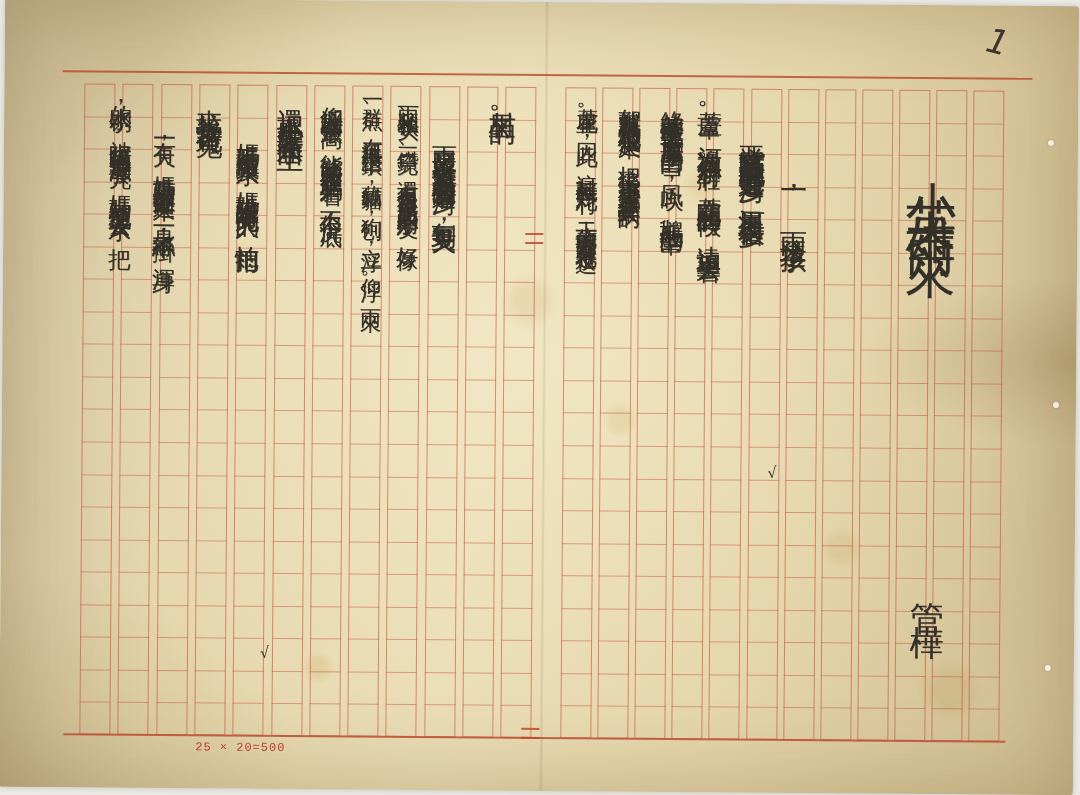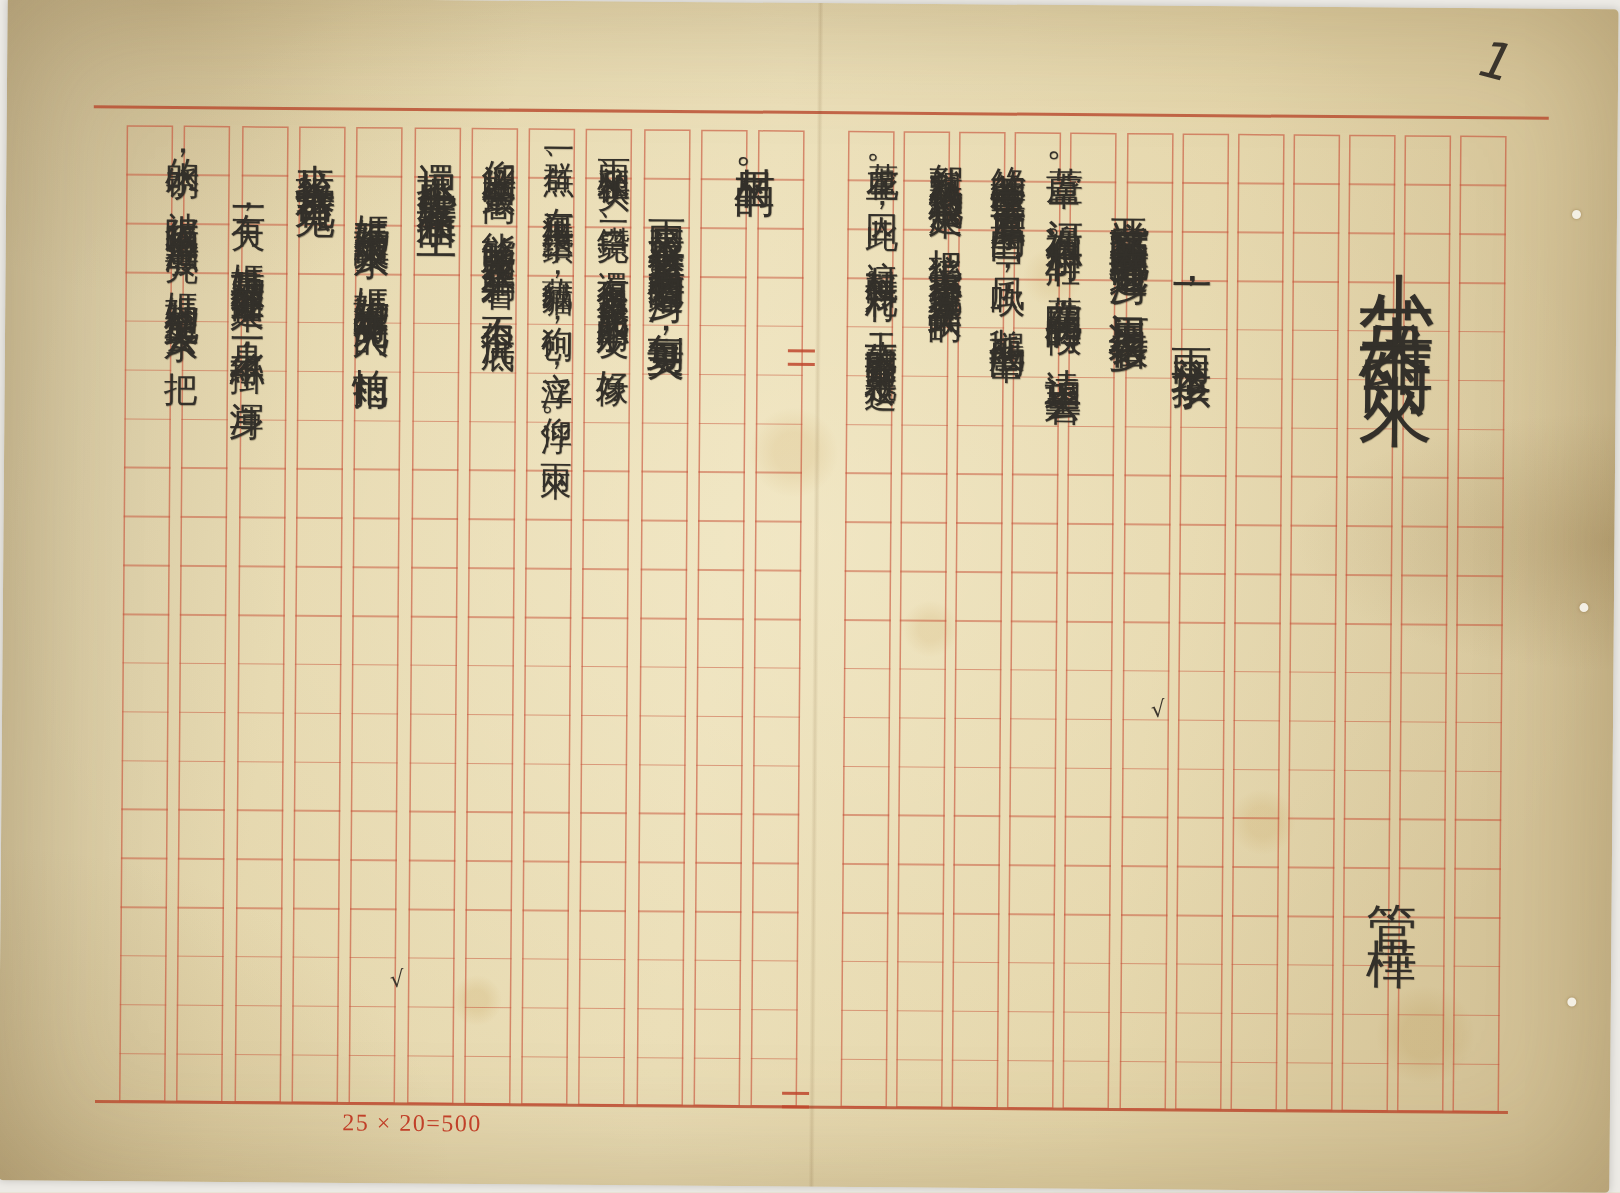--- a/index.html
+++ b/index.html
@@ -33,22 +33,22 @@
   .fold-mark{position:absolute;left:522px;width:18px;height:7px;
     border-top:2px solid rgba(190,70,45,.85);border-bottom:2px solid rgba(190,70,45,.85);}
   .ink{color:#33302a;text-shadow:.4px .4px .6px rgba(45,35,22,.45);}
   .vtext{position:absolute;writing-mode:vertical-rl;text-orientation:upright;
     white-space:nowrap;}
   .ms-col{width:34px;line-height:34px;}
   #title{left:901px;top:136px;width:54px;line-height:54px;font-size:50px;letter-spacing:17px;}
   #author{left:905px;top:570px;width:44px;line-height:44px;font-size:34px;letter-spacing:24px;}
   #page-number{position:absolute;left:982px;top:16px;font-size:34px;font-style:italic;
     transform:rotate(14deg);color:#3a342c;}
-  #footer-spec{position:absolute;left:196px;top:741px;font-size:16px;letter-spacing:1px;
-    color:#c14029;font-family:Liberation Serif, serif;margin-left:33px;}
+  #footer-spec{position:absolute;left:196px;top:741px;font-size:12px;letter-spacing:1px;
+    color:#c14029;font-family:Liberation Mono, monospace;}
   .check-mark{position:absolute;font-size:15px;transform:rotate(-6deg);color:#3b352d;}
   .speck{position:absolute;width:6px;height:6px;border-radius:50%;background:#f3efe4;
     box-shadow:0 0 2px rgba(120,90,40,.5);}
 </style>
 </head>
 <body>
 
 <div id="paper">
   <div id="border-top" class="border-h"></div>
   <div id="border-bottom" class="border-h"></div>

